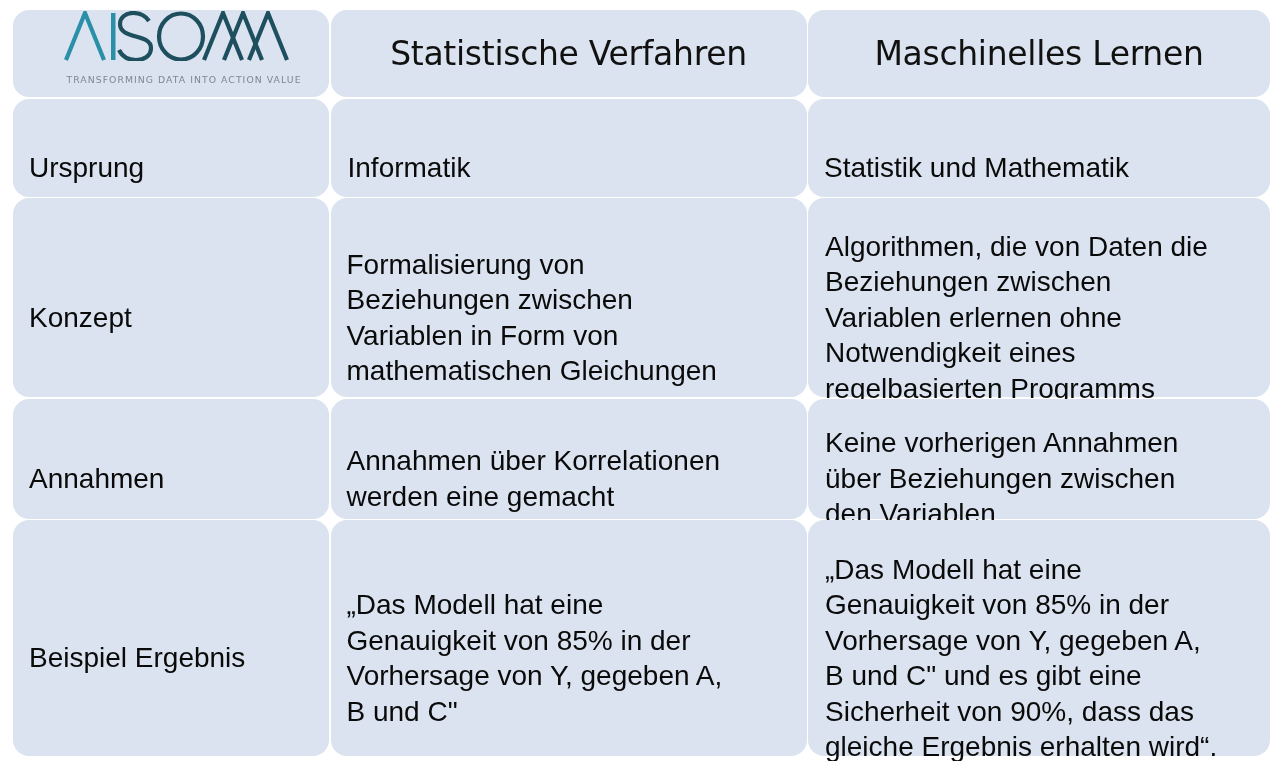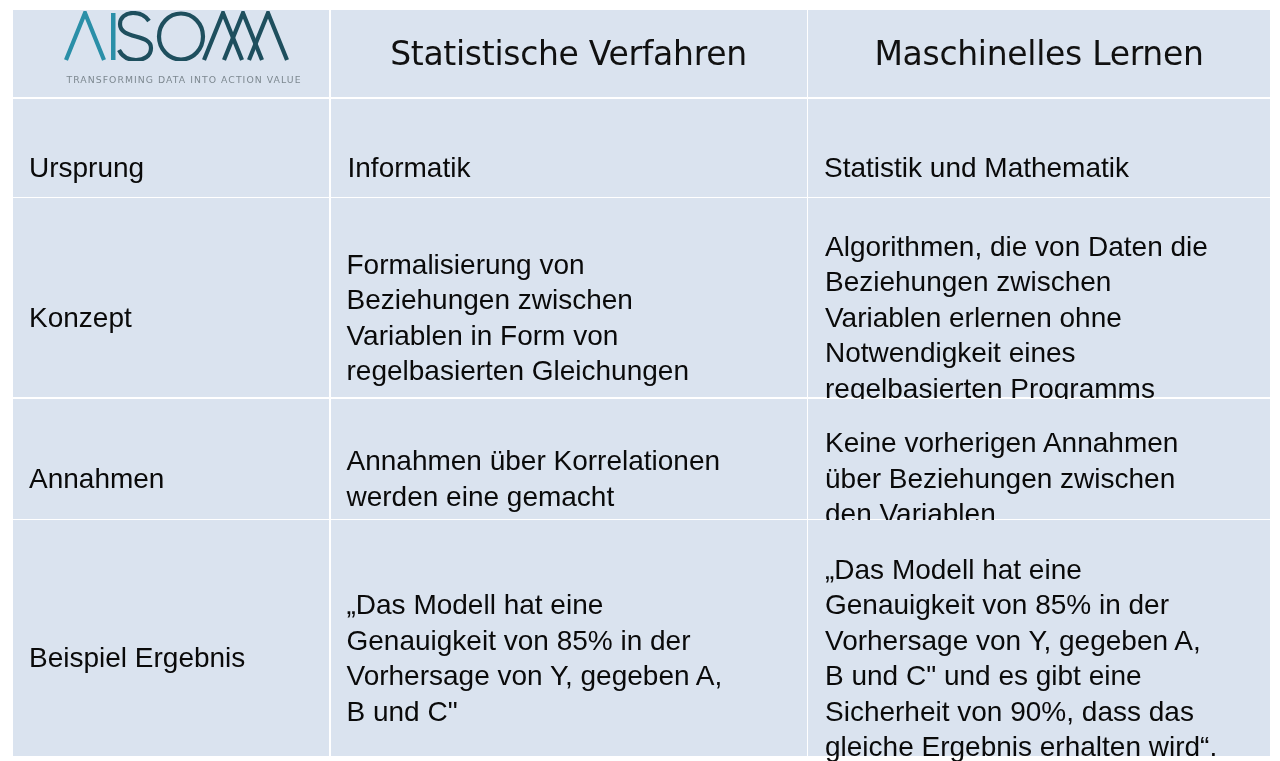--- a/index.html
+++ b/index.html
@@ -25,20 +25,21 @@
     .cell {
       background: #dae3ef;
       display: flex;
       align-items: center;
       box-sizing: border-box;
       padding: 0 16px;
       color: #0a0a0a;
       font-family: "Liberation Sans", sans-serif;
       font-size: 28px;
       line-height: 35.5px;
+      border-radius: 16px;
     }
     .cell.head {
       justify-content: center;
       font-family: "DejaVu Sans", sans-serif;
       font-size: 33px;
       letter-spacing: -0.3px;
       color: #111;
     }
     .cell.col3 { padding-left: 17px; padding-right: 8px; }
     .cell .txt { white-space: pre-line; margin-top: 40px; }
@@ -102,21 +103,21 @@
     <span class="txt">Statistik und Mathematik</span>
   </div>
 
   <div class="cell">
     <span class="txt">Konzept</span>
   </div>
   <div class="cell">
     <span class="txt">Formalisierung von
 Beziehungen zwischen
 Variablen in Form von
-regelbasierten Gleichungen</span>
+mathematischen Gleichungen</span>
   </div>
   <div class="cell col3">
     <span class="txt">Algorithmen, die von Daten die
 Beziehungen zwischen
 Variablen erlernen ohne
 Notwendigkeit eines
 regelbasierten Programms</span>
   </div>
 
   <div class="cell">

